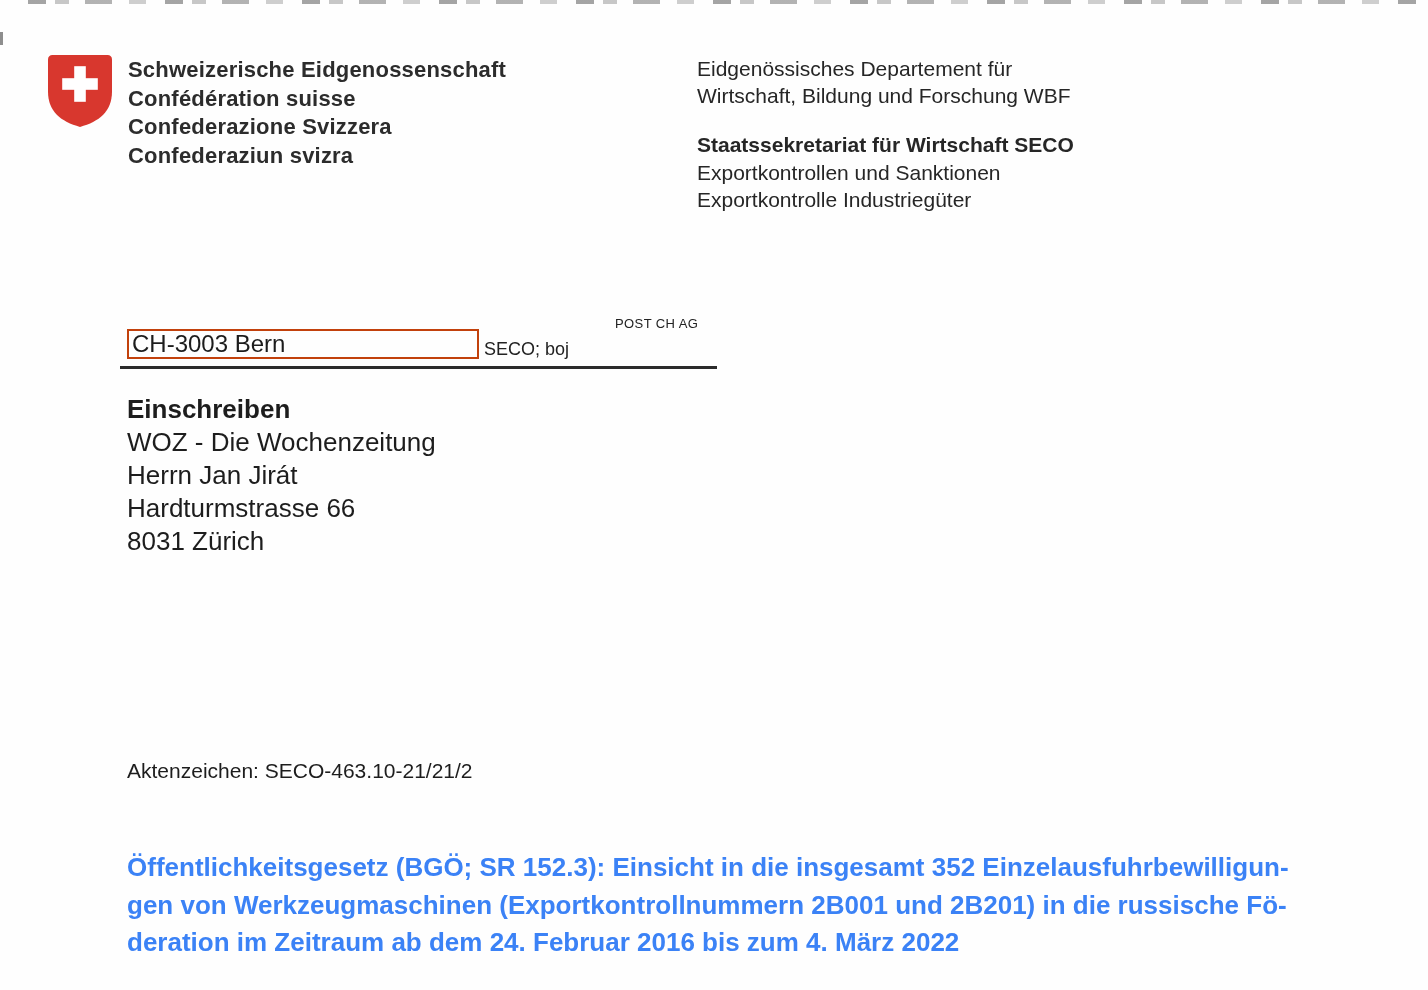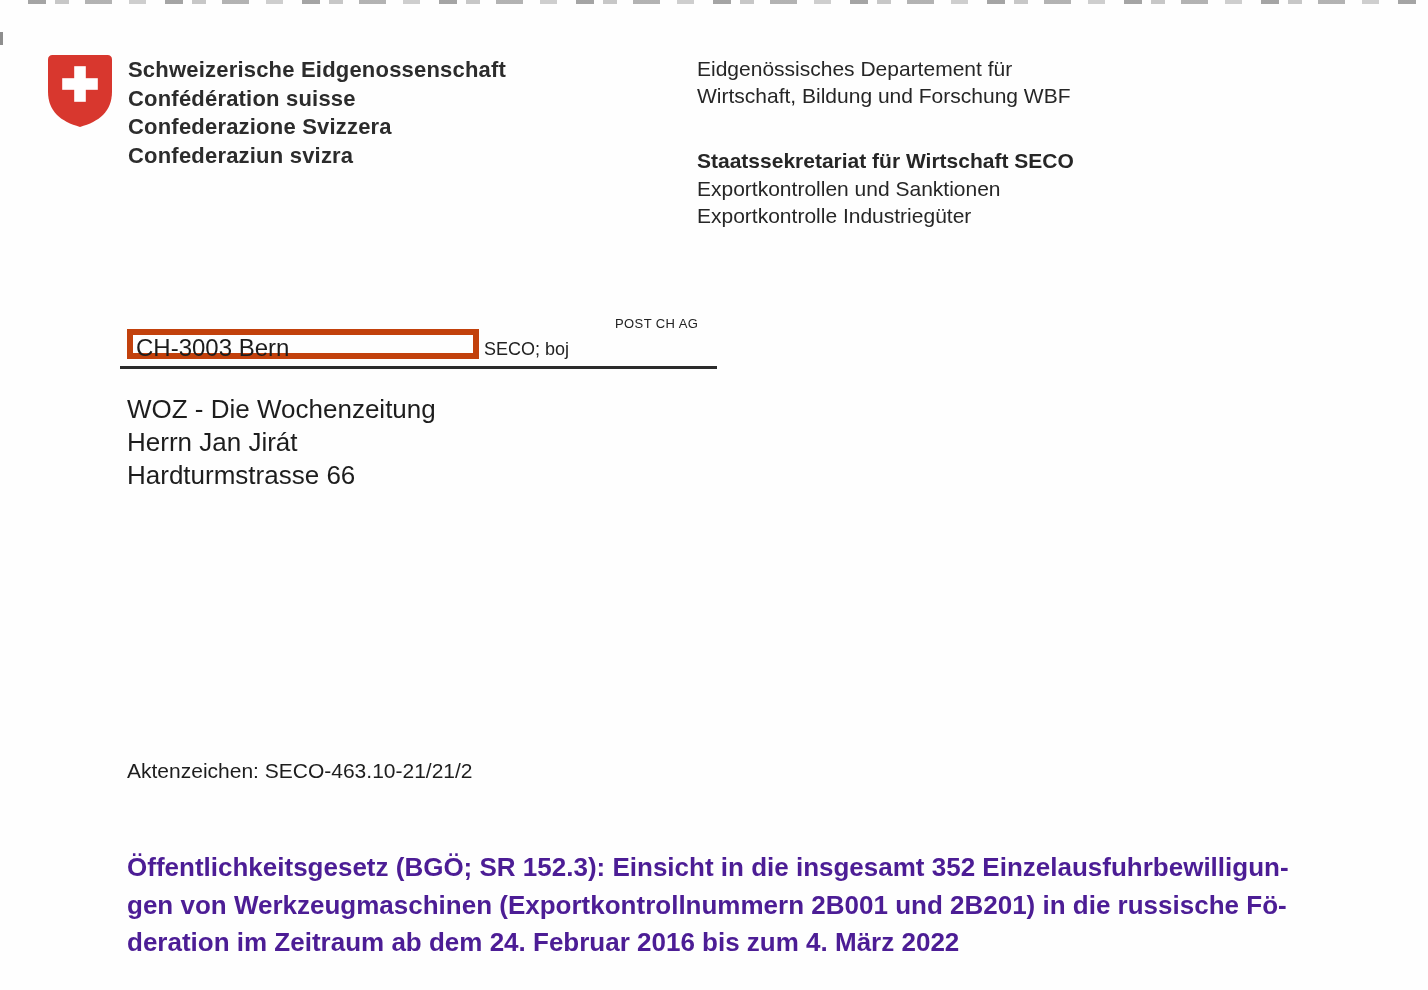--- a/index.html
+++ b/index.html
@@ -44,26 +44,26 @@
   
   .coat{position:absolute;left:48px;top:55px;width:64px;height:72px;}
   .confed{
     position:absolute;left:128px;top:56px;
     font-size:22px;line-height:28.5px;color:#2c2c2c;letter-spacing:.2px;font-weight:bold;
   }
   .dept{
     position:absolute;left:697px;top:55px;
     font-size:21px;line-height:27px;color:#262626;
   }
-  .dept .block2{margin-top:38px;line-height:27.5px;}
+  .dept .block2{margin-top:22px;line-height:27.5px;}
 
   
   .return-box{
     position:absolute;left:127px;top:329px;width:352px;height:30px;
-    border:6px solid #c2410c;box-sizing:border-box;
+    border:2px solid #c2410c;box-sizing:border-box;
     font-size:24px;line-height:26px;padding-left:3px;color:#1c1c1c;
     white-space:nowrap;
   }
   .sender-ref{position:absolute;left:484px;top:339px;font-size:18px;color:#222;}
   .carrier{position:absolute;left:615px;top:316px;font-size:13px;letter-spacing:.4px;color:#222;}
   .address-rule{position:absolute;left:120px;top:366px;width:597px;height:3px;background:#2b2b2b;}
 
   
   .recipient{
     position:absolute;left:127px;top:393px;
@@ -72,21 +72,21 @@
 
   
   .reference{
     position:absolute;left:127px;top:757px;
     font-size:21px;line-height:27.5px;color:#1d1d1d;
   }
 
   
   .subject{
     position:absolute;left:127px;top:849px;width:1240px;
-    font-size:26px;line-height:37.5px;color:#4c1d95;
+    font-size:26px;line-height:37.5px;color:#3b82f6;
     font-weight:bold;
   }
 </style>
 </head>
 <body>
 
 <div class="page">
 
   <div class="scan-top-edge"></div>
   <div class="specks"></div>
@@ -116,23 +116,25 @@
   </div>
 
   <div class="return-box">
     <span>CH-3003 Bern</span>
   </div>
   <div class="sender-ref">SECO; boj</div>
   <div class="carrier">POST CH AG</div>
   <div class="address-rule"></div>
 
   <div class="recipient">
+    <div class="b">Einschreiben</div>
     <div>WOZ - Die Wochenzeitung</div>
     <div>Herrn Jan Jirát</div>
     <div>Hardturmstrasse 66</div>
+    <div>8031 Zürich</div>
   </div>
 
   <div class="reference">
     <div>Aktenzeichen: SECO-463.10-21/21/2</div>
   </div>
 
   <div class="subject">
     <div>Öffentlichkeitsgesetz (BGÖ; SR 152.3): Einsicht in die insgesamt 352 Einzelausfuhrbewilligun-</div>
     <div>gen von Werkzeugmaschinen (Exportkontrollnummern 2B001 und 2B201) in die russische Fö-</div>
     <div>deration im Zeitraum ab dem 24. Februar 2016 bis zum 4. März 2022</div>

